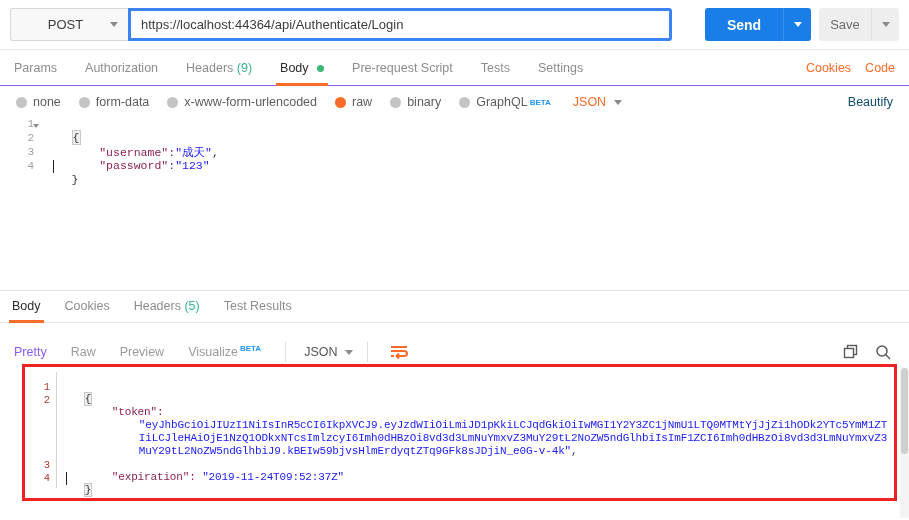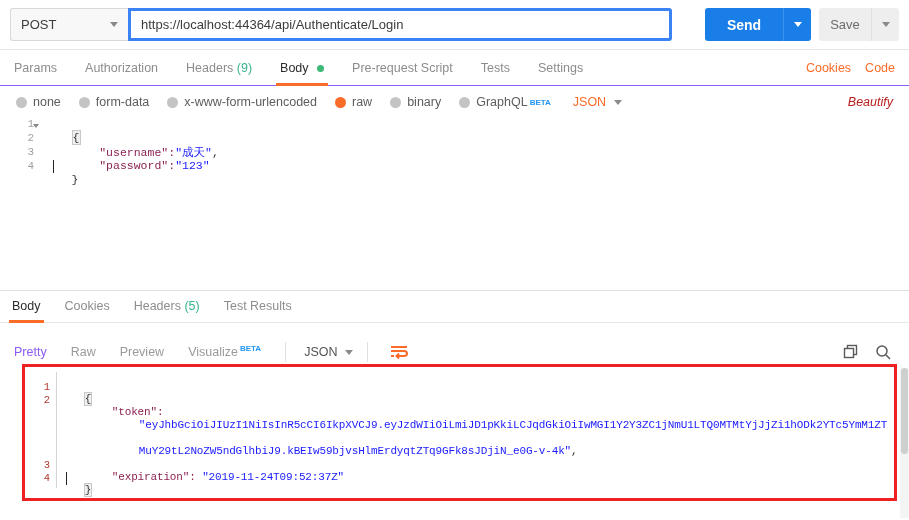--- a/index.html
+++ b/index.html
@@ -27,21 +27,21 @@
     border: 1px solid #d8d8d8;
     border-right: none;
     background: #f8f8f8;
     display: flex; align-items: center;
     padding: 0 10px;
     font-size: 13px;
     color: #3d3d3d;
     position: relative;
     border-radius: 3px 0 0 3px;
   }
-  .method-label { flex: 1; }
+  .method-label { flex: 1; text-align: center; }
   .caret {
     width: 0; height: 0;
     border-left: 4px solid transparent;
     border-right: 4px solid transparent;
     border-top: 5px solid #8a8a8a;
     display: inline-block;
   }
   .url-input {
     flex: 1;
     border: 3px solid #3b82f6;
@@ -139,21 +139,21 @@
     background: #c4c4c4; margin-right: 6px;
     display:inline-block;
   }
   .radio-item.selected .radio-dot { background: #fa6c28; }
   .beta-sup {
     color: #2196f3; font-size: 8px; font-weight: bold;
     vertical-align: super; margin-left: 2px;
   }
   .json-select { display:flex; align-items:center; gap:8px; color:#fa6c28; cursor:pointer; margin-left: 4px; }
   .json-select .caret { border-top-color:#8a8a8a; }
-  .beautify { margin-left:auto; color:#b91c1c; cursor:pointer;font-style:italic; }
+  .beautify { margin-left:auto; color:#0c4a6e; cursor:pointer; }
 
   
   .req-editor {
     height: 153px;
     position: relative;
     background: #fff;
     font-family: "Liberation Mono", monospace;
     font-size: 11.5px;
     overflow: hidden;
   }
@@ -441,20 +441,23 @@
 
   <div class="rline" style="top:13px; left:58px;">
     <span class="brace-box">{</span>
   </div>
   <div class="rline" style="top:26px; left:86px;">
     <span class="rk">"token":</span>
   </div>
   <div class="rline" style="top:39px; left:113px;">
     <span class="rv">"eyJhbGciOiJIUzI1NiIsInR5cCI6IkpXVCJ9.eyJzdWIiOiLmiJD1pKkiLCJqdGkiOiIwMGI1Y2Y3ZC1jNmU1LTQ0MTMtYjJjZi1hODk2YTc5YmM1ZT</span>
   </div>
+  <div class="rline" style="top:52px; left:113px;">
+    <span class="rv">IiLCJleHAiOjE1NzQ1ODkxNTcsImlzcyI6Imh0dHBzOi8vd3d3LmNuYmxvZ3MuY29tL2NoZW5ndGlhbiIsImF1ZCI6Imh0dHBzOi8vd3d3LmNuYmxvZ3</span>
+  </div>
   <div class="rline" style="top:65px; left:113px;">
     <span class="rv">MuY29tL2NoZW5ndGlhbiJ9.kBEIw59bjvsHlmErdyqtZTq9GFk8sJDjiN_e0G-v-4k"</span><span>,</span>
   </div>
   <div class="rline" style="top:91px; left:86px;">
     <span class="rk">"expiration": </span><span class="rv">"2019-11-24T09:52:37Z"</span>
   </div>
   <div class="rline" style="top:104px; left:58px;">
     <span class="brace-box">}</span>
   </div>
   <div class="cursor-bar" style="top:104px; left:66px; height:13px;"></div>

